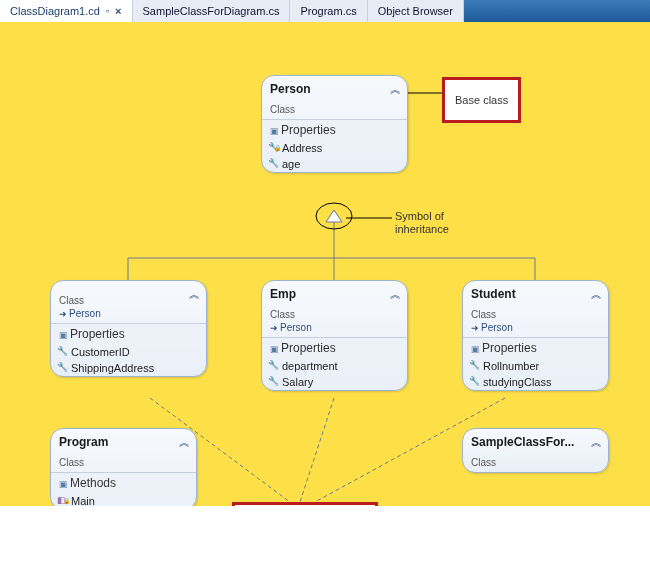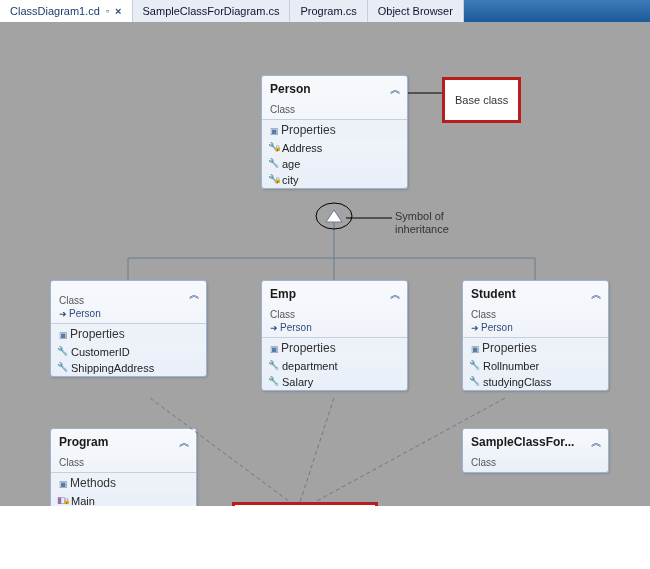--- a/index.html
+++ b/index.html
@@ -1,23 +1,23 @@
 <!DOCTYPE html>
 <html><head>
 <meta charset="utf-8">
 <style>
   html,body{margin:0;padding:0;font-family:"Segoe UI",Tahoma,sans-serif;font-size:11px;color:#333;background:#fff}
-  .canvas{position:relative;width:650px;height:506px;background:#a3a3a3;overflow:hidden}
+  .canvas{position:relative;width:650px;height:506px;background:#fde047;overflow:hidden}
   
   .tabbar{position:absolute;left:0;top:0;right:0;height:22px;background:linear-gradient(#3d7ab8,#1c5a9b);display:flex;align-items:stretch}
   .tab{display:flex;align-items:center;padding:0 10px;color:#113;background:#e8ecf4;border-right:1px solid #c6cfdc;font-size:11px;gap:6px;cursor:pointer}
   .tab.active{background:#fff;color:#1a3d6d;font-weight:400}
   .tab .close{font-weight:bold;color:#2b4d7e}
   
-  .box{position:absolute;background:linear-gradient(#f7f9fc,#e9eff8);border:1px solid #9db5d3;border-radius:3px;box-shadow:1px 1px 2px rgba(0,0,0,.15)}
+  .box{position:absolute;background:linear-gradient(#f7f9fc,#e9eff8);border:1px solid #9db5d3;border-radius:13px;box-shadow:1px 1px 2px rgba(0,0,0,.15)}
   .box-head{padding:6px 8px 4px 8px;position:relative}
   .box-title{font-weight:bold;color:#1a1a1a;font-size:12px}
   .box-sub{font-size:10px;color:#555;margin-top:8px}
   .box-parent{font-size:10px;color:#2b4d7e;margin-top:2px}
   .box-parent::before{content:"➜ ";font-size:9px}
   .chev{position:absolute;right:6px;top:6px;color:#2b4d7e;font-size:11px;cursor:pointer}
   .sect{border-top:1px solid #c6cfdc}
   .sect-h{padding:3px 8px;font-size:12px;color:#333;background:#edf2f9}
   .sect-h::before{content:"▣ ";color:#5a7ba5;font-size:9px}
   .mem{padding:2px 8px 2px 20px;font-size:11px;color:#222;position:relative}
@@ -58,21 +58,20 @@
   <div class="box" style="left:261px;top:75px;width:145px">
     <div class="box-head">
       <div class="box-title">Person</div>
       <div class="box-sub">Class</div>
       <span class="chev">︽</span>
     </div>
     <div class="sect">
       <div class="sect-h">Properties</div>
       <div class="mem prop lock">Address</div>
       <div class="mem prop">age</div>
-      <div class="mem prop lock">city</div>
     </div>
   </div>
 
   <div class="box" style="left:50px;top:280px;width:155px">
     <div class="box-head">
       <div class="box-sub">Class</div>
       <div class="box-parent">Person</div>
       <span class="chev">︽</span>
     </div>
     <div class="sect">

